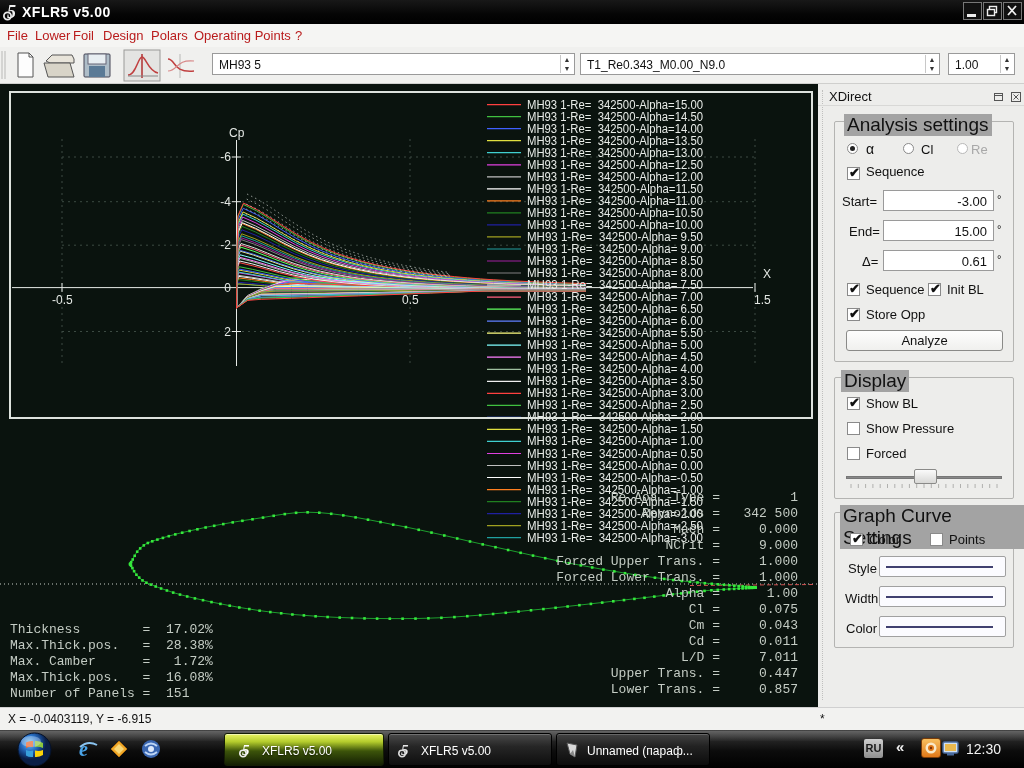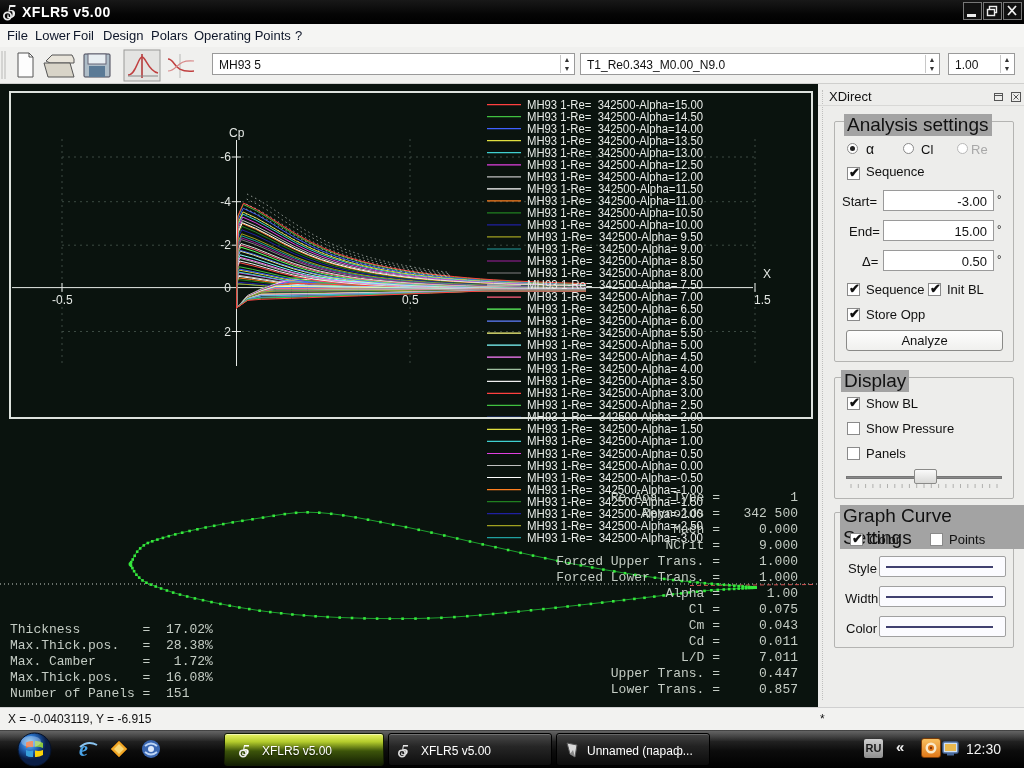--- a/index.html
+++ b/index.html
@@ -1,19 +1,19 @@
 <!DOCTYPE html>
 <html><head><meta charset="utf-8"><style>
 *{margin:0;padding:0;box-sizing:border-box}
 html,body{width:1024px;height:768px;overflow:hidden;font-family:"Liberation Sans",sans-serif}
 .abs{position:absolute}
 #titlebar{position:absolute;left:0;top:0;width:1024px;height:24px;background:linear-gradient(#181818,#050505 60%,#000);color:#fff}
 #title-text{position:absolute;left:22px;top:4px;font-size:14px;font-weight:bold;color:#fff;letter-spacing:0.5px}
 .winbtn{position:absolute;top:2px;width:19px;height:18px;background:#111;border:1px solid #777;color:#eee;text-align:center;font-size:11px;line-height:16px}
-#menubar{position:absolute;left:0;top:24px;width:1024px;height:23px;background:#f5f5f3;color:#0f172a;font-size:13px}
+#menubar{position:absolute;left:0;top:24px;width:1024px;height:23px;background:#f5f5f3;color:#b91c1c;font-size:13px}
 .mi{position:absolute;top:4px}
 #toolbar{position:absolute;left:0;top:47px;width:1024px;height:37px;background:#f0f0ee;border-bottom:1px solid #cfcfcd}
 .combo{position:absolute;top:6px;height:22px;background:#fff;border:1px solid #9a9a9a;font-size:12px;color:#111}
 .combo .txt{position:absolute;left:6px;top:4px;white-space:nowrap}
 .spin{position:absolute;right:1px;top:1px;width:13px;height:18px;border-left:1px solid #c8c8c8;font-size:7px;color:#333;text-align:center;line-height:9px}
 #plot{position:absolute;left:0;top:84px;width:818px;height:623px;background:#0a130e}
 #xdirect{position:absolute;left:818px;top:84px;width:206px;height:623px;background:#ededeb;font-size:13px;color:#111}
 #statusbar{position:absolute;left:0;top:707px;width:1024px;height:23px;background:#f2f2f0;border-top:1px solid #d0d0d0;font-size:12px;color:#111}
 #taskbar{position:absolute;left:0;top:730px;width:1024px;height:38px;background:linear-gradient(#454545,#232323 28%,#0c0c0c 55%,#000 100%)}
 .gb{position:absolute;border:1px solid #b4b4b2;border-radius:2px}
@@ -527,21 +527,21 @@
       <span class="v">-3.00</span>
     </div>
 <div class="lbl" style="left:179px;top:109px;font-size:11px">°</div>
 <div class="lbl" style="left:31px;top:140px">End=</div>
 <div class="numbox" style="left:65px;top:136px">
       <span class="v">15.00</span>
     </div>
 <div class="lbl" style="left:179px;top:139px;font-size:11px">°</div>
 <div class="lbl" style="left:44px;top:170px">Δ=</div>
 <div class="numbox" style="left:65px;top:166px">
-      <span class="v">0.50</span>
+      <span class="v">0.61</span>
     </div>
 <div class="lbl" style="left:179px;top:169px;font-size:11px">°</div>
 <div class="cb" style="left:29px;top:199px">
       <span class="cbk">✔</span>
     </div>
 <div class="lbl" style="left:48px;top:198px">Sequence</div>
 <div class="cb" style="left:110px;top:199px">
       <span class="cbk">✔</span>
     </div>
 <div class="lbl" style="left:129px;top:198px">Init BL</div>
@@ -553,21 +553,21 @@
 
 <div class="gb" style="left:16px;top:293px;width:180px;height:122px"></div>
 <div class="gbl" style="left:23px;top:286px">Display</div>
 <div class="cb" style="left:29px;top:313px">
       <span class="cbk">✔</span>
     </div>
 <div class="lbl" style="left:48px;top:312px">Show BL</div>
 <div class="cb" style="left:29px;top:338px"></div>
 <div class="lbl" style="left:48px;top:337px">Show Pressure</div>
 <div class="cb" style="left:29px;top:363px"></div>
-<div class="lbl" style="left:48px;top:362px">Panels</div>
+<div class="lbl" style="left:48px;top:362px">Forced</div>
 <div style="position:absolute;left:28px;top:392px;width:156px;height:3px;background:#888;border:1px solid #777"></div>
 <div style="position:absolute;left:96px;top:385px;width:23px;height:15px;background:linear-gradient(#fafafa,#d8d8d6);border:1px solid #8a8a88;border-radius:2px"></div>
 <svg style="position:absolute;left:30px;top:400px" width="154" height="5">
       <g stroke="#b0b0ae">
         <line x1="3.0" y1="0" x2="3.0" y2="4"></line>
         <line x1="10.3" y1="0" x2="10.3" y2="4"></line>
         <line x1="17.6" y1="0" x2="17.6" y2="4"></line>
         <line x1="24.9" y1="0" x2="24.9" y2="4"></line>
         <line x1="32.2" y1="0" x2="32.2" y2="4"></line>
         <line x1="39.5" y1="0" x2="39.5" y2="4"></line>

